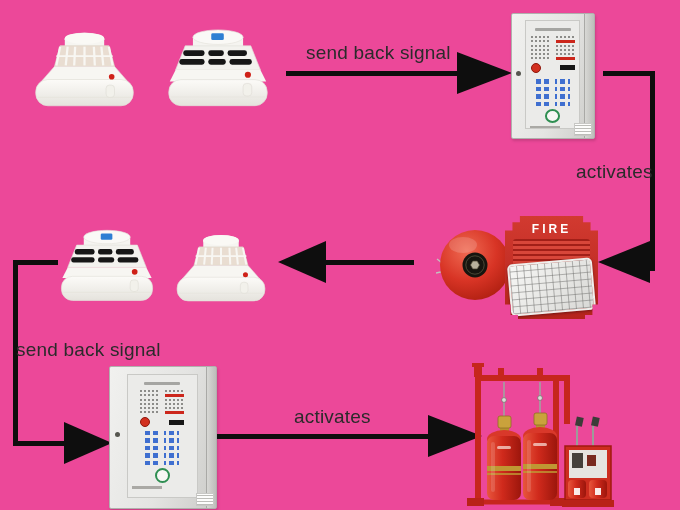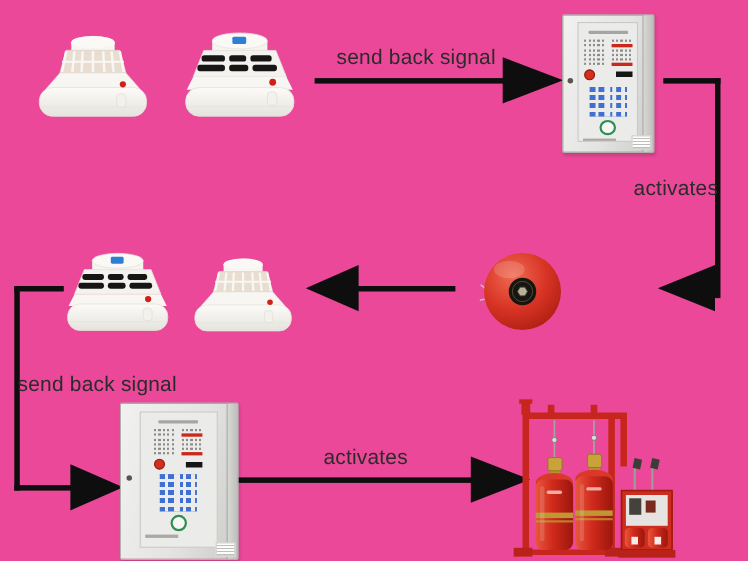--- a/index.html
+++ b/index.html
@@ -154,20 +154,25 @@
     </defs>
     <line x1="1" y1="33" x2="10" y2="40" stroke="#c2c2bf" stroke-width="1.3"></line>
     <line x1="0" y1="47" x2="9" y2="45" stroke="#c2c2bf" stroke-width="1.3"></line>
     <circle cx="39" cy="39" r="35" fill="url(#bellG)"></circle>
     <ellipse cx="27" cy="19" rx="14" ry="8" fill="#ffffff" opacity="0.16"></ellipse>
     <circle cx="39" cy="39" r="12.5" fill="#16150f"></circle>
     <circle cx="39" cy="39" r="9.2" fill="none" stroke="#706a4e" stroke-width="0.9" opacity="0.65"></circle>
     <polygon points="43.5,39 41.2,42.9 36.8,42.9 34.5,39 36.8,35.1 41.2,35.1" fill="#b7b19c" stroke="#514d3a" stroke-width="0.7"></polygon>
   </svg>
 
+  <div class="strobe" style="left:505px;top:216px;width:93px;height:103px;">
+    <div class="fire">FIRE</div>
+    <div class="louvers"></div>
+    <div class="lens"></div>
+  </div>
 
   <div class="head left" style="left:278px;top:241px;border-right-width:48px;"></div>
   <div class="seg" style="left:322px;top:260px;width:92px;height:5px;"></div>
 
   <svg class="abs" style="left:57px;top:224px;" width="100" height="85" viewBox="0 0 112 86">
     <ellipse cx="56" cy="19" rx="26" ry="7.5" fill="#f1efe9"></ellipse>
     <rect x="30" y="10" width="52" height="10" fill="#f5f4f0"></rect>
     <ellipse cx="56" cy="10" rx="26" ry="7.5" fill="#faf9f6" stroke="#e4e2db" stroke-width="0.7"></ellipse>
     <rect x="49" y="6" width="13" height="7" rx="1.5" fill="#2d7fd3"></rect>
     <path d="M22 19 L90 19 L100 44 L12 44 Z" fill="#f3f2ee" stroke="#e2e0d9" stroke-width="0.7"></path>

